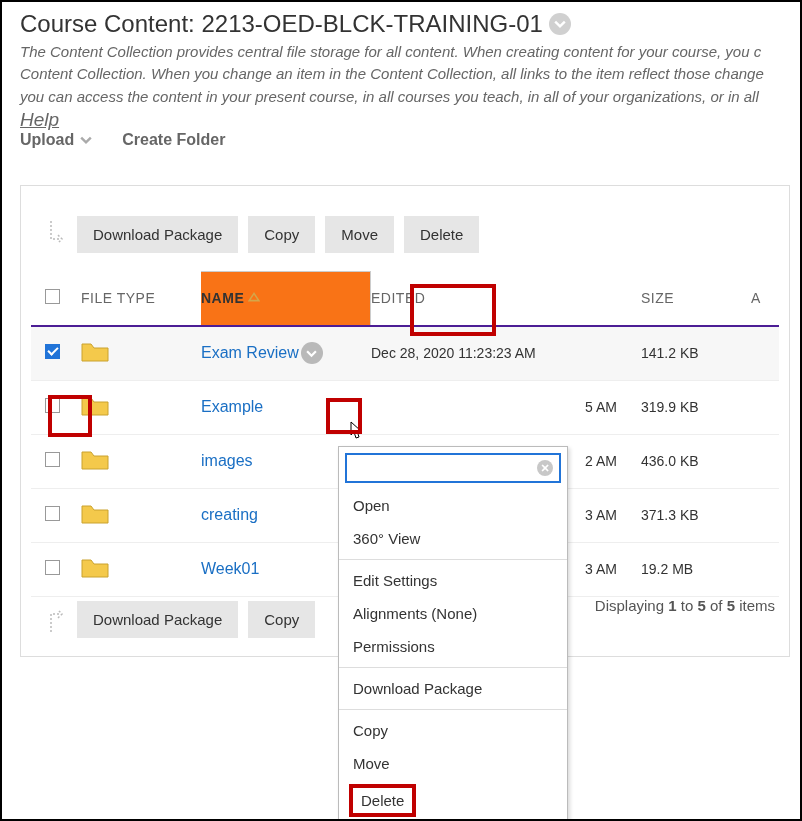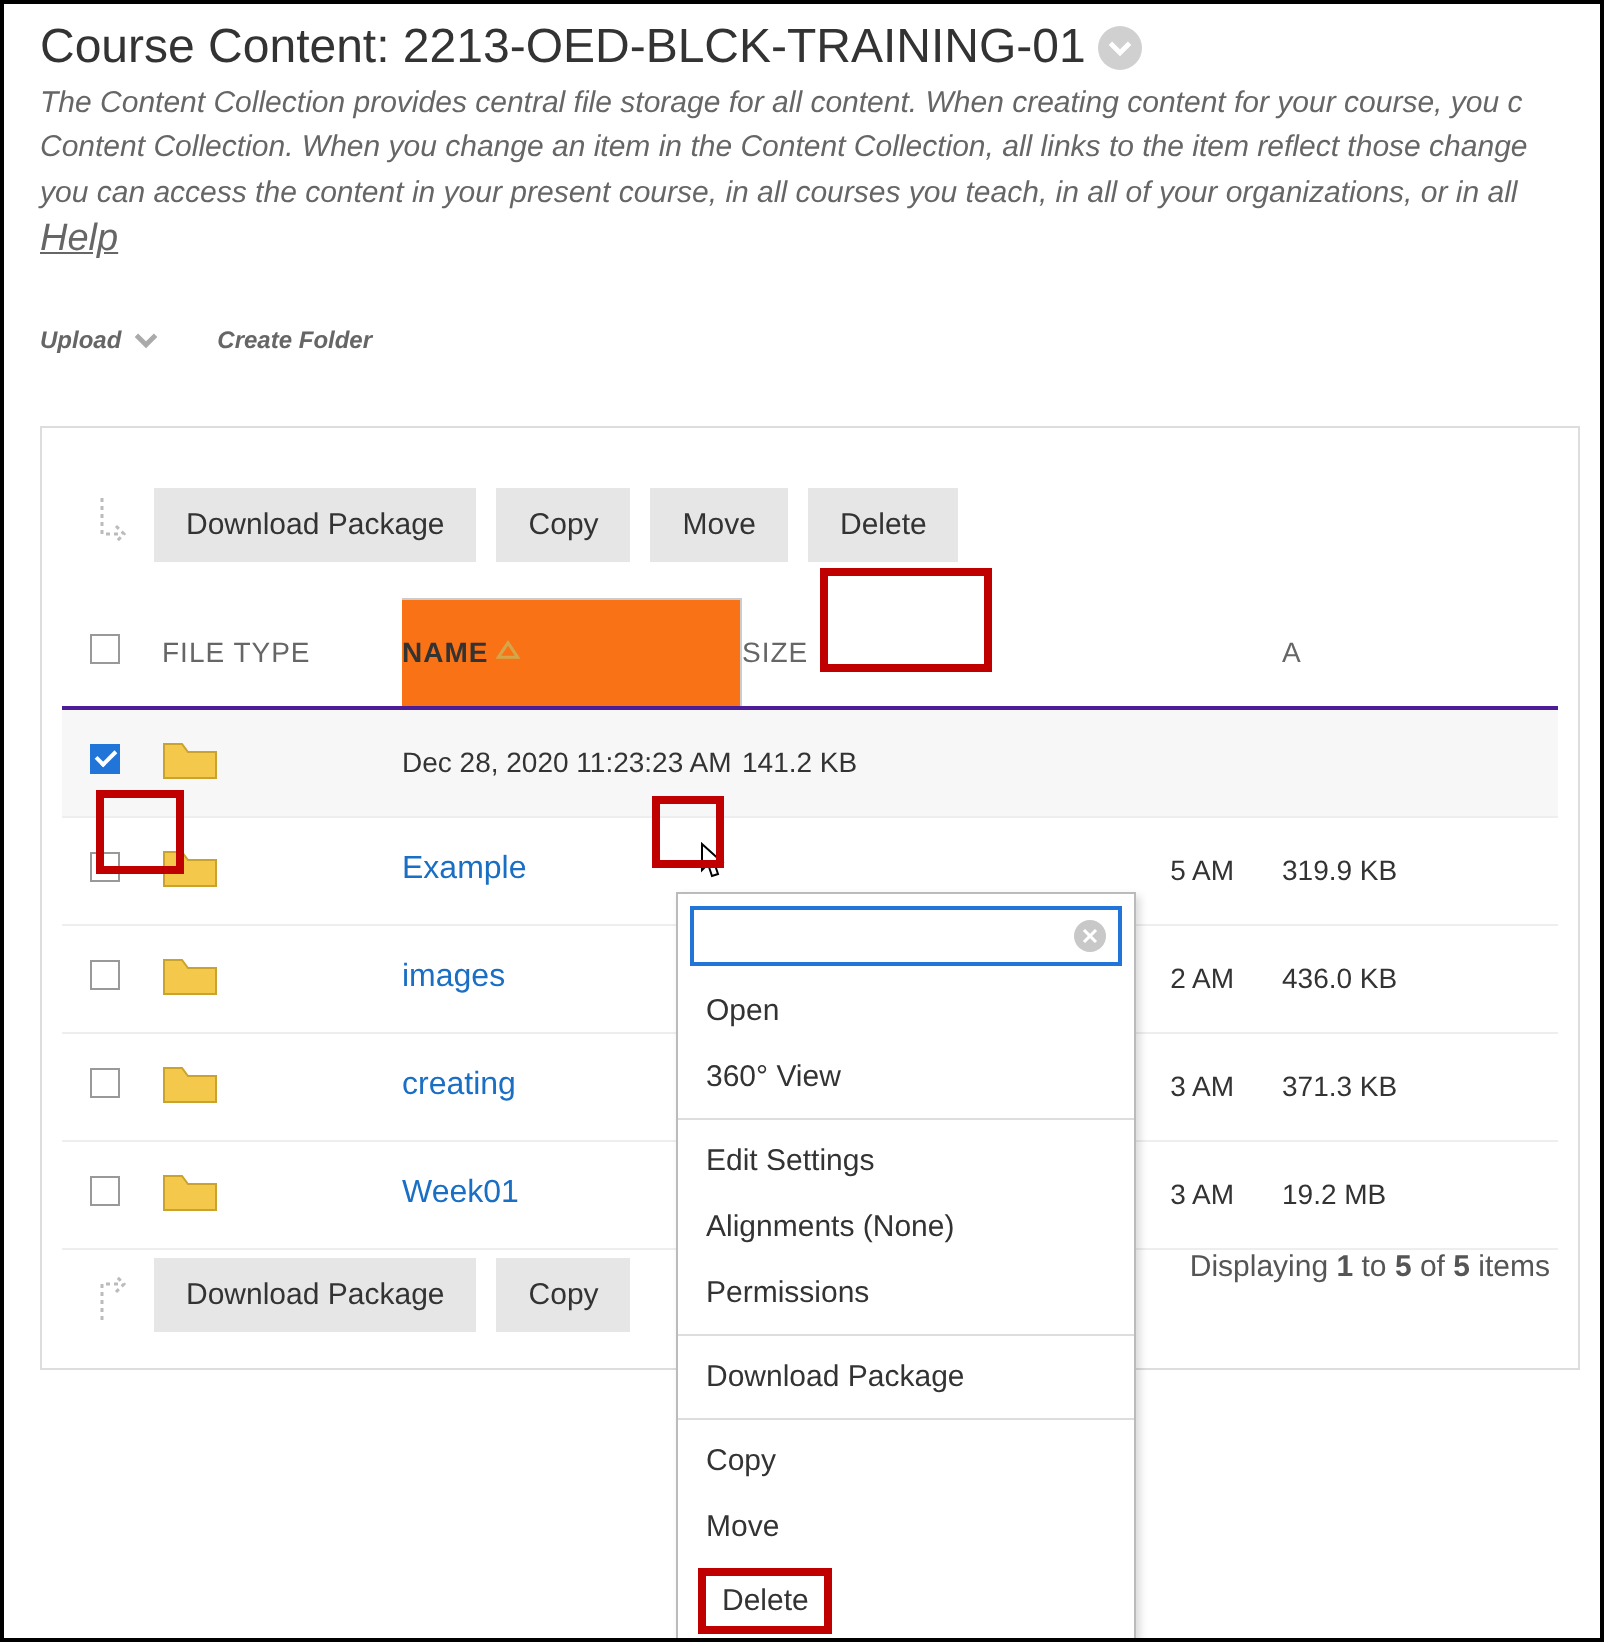--- a/index.html
+++ b/index.html
@@ -43,28 +43,26 @@
     line-height: 1.35;
     margin: 0 0 2px 0;
   }
   .help-link {
     color: #666;
     font-style: italic;
     text-decoration: underline;
     font-size: 19px;
   }
   .toolbar-row1 {
-    margin-top: 32px;
     display: flex;
     gap: 30px;
     align-items: center;
     color: #666;
     font-weight: 600;
-    font-size: 12px;
-    font-style: italic;
+    font-size: 16px;
   }
   .upload-btn { display:flex; align-items:center; gap:6px; cursor:pointer;}
   .upload-btn svg{width:12px;height:12px;}
   .create-folder-btn{cursor:pointer;}
   .panel {
     margin-top: 36px;
     border: 1px solid #ddd;
     background:#fff;
     width: 770px;
     padding: 30px 10px 18px 10px;
@@ -281,30 +279,39 @@
         <div><input type="checkbox" class="checkbox" style=""></div>
         <div>FILE TYPE</div>
         <div class="th-name">
           <span>NAME</span>
           <span class="sort-arrow">
             <svg viewBox="0 0 10 10">
                 <path d="M5 2 L9 8 L1 8 Z" fill="none" stroke="currentColor" stroke-width="1.3"></path>
               </svg>
           </span>
         </div>
+        <div>EDITED</div>
         <div>SIZE</div>
         <div>A</div>
       </div>
 
       <div class="trow" style="background:#f7f7f7;">
         <div><input type="checkbox" class="checkbox" checked="" style=""></div>
         <div class="folder-icon">
           <svg viewBox="0 0 28 22">
               <path d="M1 5 L1 20 L27 20 L27 7 L13 7 L10 3 L1 3 Z" fill="#f4c94b" stroke="#caa22e"></path>
             </svg>
+        </div>
+        <div style="display:flex;align-items:center;">
+          <span class="link">Exam Review</span>
+          <span class="chevron-btn">
+            <svg viewBox="0 0 10 10">
+                <path d="M1 3 L5 7 L9 3" fill="none" stroke="#fff" stroke-width="2"></path>
+              </svg>
+          </span>
         </div>
         <div>Dec 28, 2020 11:23:23 AM</div>
         <div>141.2 KB</div>
         <div></div>
       </div>
 
       <div class="trow">
         <div><input type="checkbox" class="checkbox" style=""></div>
         <div class="folder-icon">
           <svg viewBox="0 0 28 22">

